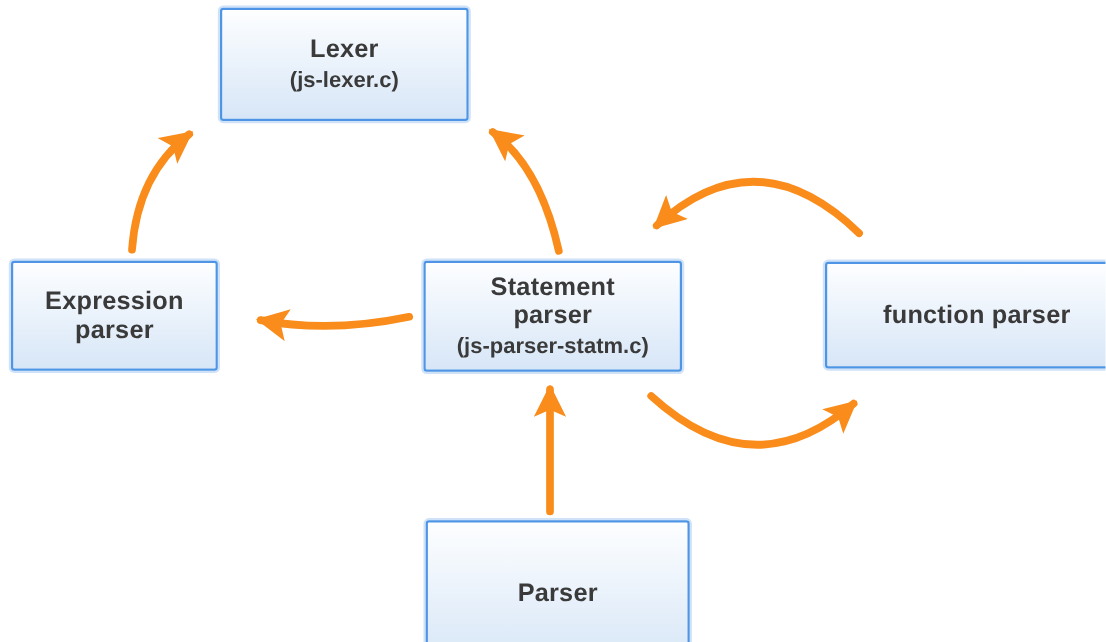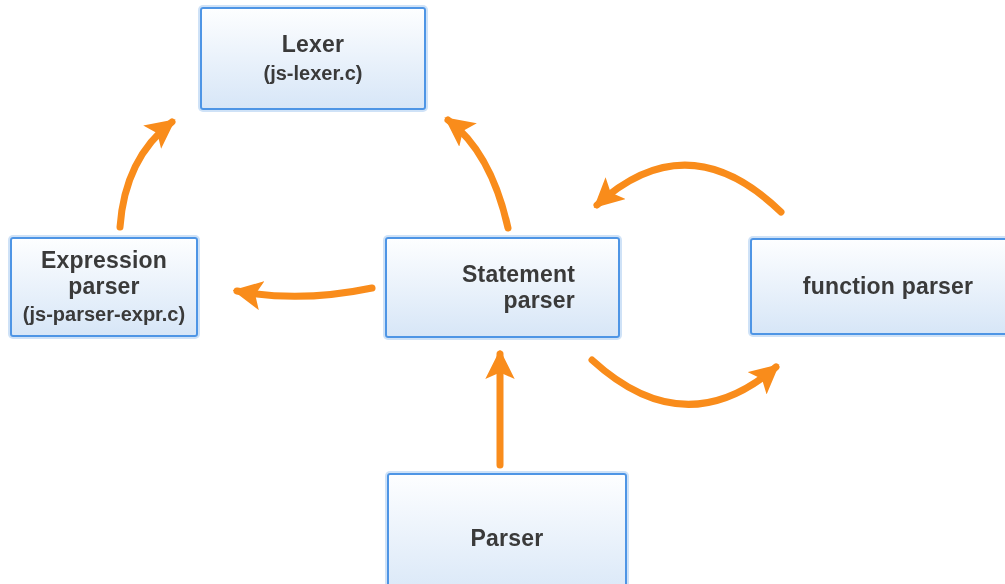--- a/index.html
+++ b/index.html
@@ -47,21 +47,21 @@
   }
   .node-title--narrow { max-width: 145px; }
   .node-subtitle {
     font-size: 20px;
     font-weight: 700;
     line-height: 1.2;
     white-space: nowrap;
   }
   .node--lexer      { left: 200px; top:   7px; width: 226px; height: 103px; }
   .node--expression { left:  10px; top: 237px; width: 188px; height: 100px; }
-  .node--statement  { left: 385px; top: 237px; width: 235px; height: 101px; text-align: right; }
+  .node--statement  { left: 385px; top: 237px; width: 235px; height: 101px; }
   .node--function   { left: 750px; top: 238px; width: 276px; height:  97px; }
   .node--parser     { left: 387px; top: 473px; width: 240px; height: 132px; }
 </style>
 </head>
 <body>
 
 <div class="diagram">
 
   <svg class="edges" viewBox="0 0 1005 584" xmlns="http://www.w3.org/2000/svg">
     <defs>
@@ -78,25 +78,25 @@
     <path class="edge" marker-end="url(#ah)" d="M 500 465 L 500 354"></path>
   </svg>
 
   <div class="node node--lexer">
     <div class="node-title">Lexer</div>
     <div class="node-subtitle">(js-lexer.c)</div>
   </div>
 
   <div class="node node--expression">
     <div class="node-title node-title--narrow">Expression parser</div>
-    <div class="node-subtitle">(js-parser-expr.c)</div>
   </div>
 
   <div class="node node--statement">
     <div class="node-title node-title--narrow">Statement parser</div>
+    <div class="node-subtitle">(js-parser-statm.c)</div>
   </div>
 
   <div class="node node--function">
     <div class="node-title">function parser</div>
   </div>
 
   <div class="node node--parser">
     <div class="node-title">Parser</div>
   </div>
 

